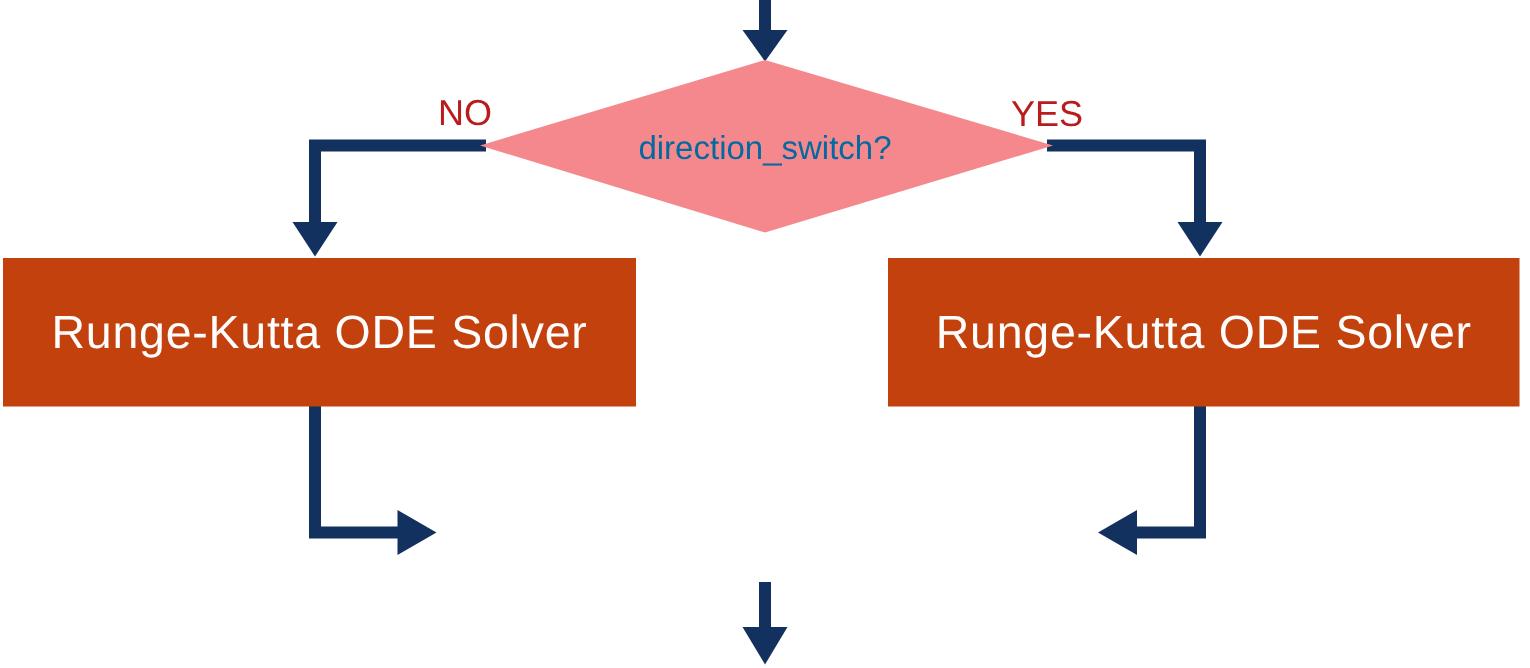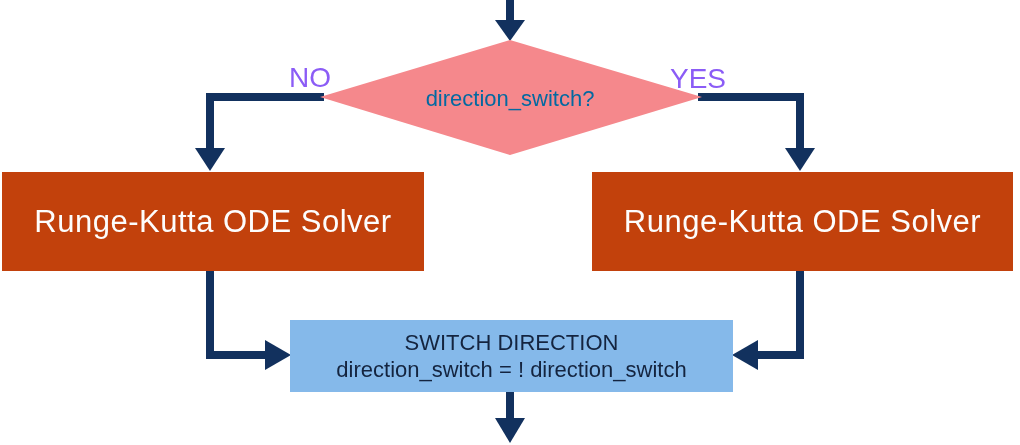--- a/index.html
+++ b/index.html
@@ -47,22 +47,22 @@
     font-size: 22px;
     line-height: 27px;
   }
   .decision-label {
     left: 385px; top: 85px; width: 250px; height: 28px;
     color: #0369a1;
     font-size: 22px;
   }
   .branch-label {
     position: absolute;
-    color: #8b5cf6;
-    font-size: 28px;
+    color: #b91c1c;
+    font-size: 24px;
     text-align: center;
   }
   .branch-label-no  { left: 283px; top: 62px; width: 54px; }
   .branch-label-yes { left: 668px; top: 63px; width: 60px; }
 </style>
 </head>
 <body>
 
 <div class="stage">
 
@@ -98,18 +98,14 @@
   </div>
 
   <div class="node process-box process-box-left">
     <span>Runge-Kutta ODE Solver</span>
   </div>
 
   <div class="node process-box process-box-right">
     <span>Runge-Kutta ODE Solver</span>
   </div>
 
-  <div class="node switch-box">
-    <span>SWITCH DIRECTION</span>
-    <span>direction_switch = ! direction_switch</span>
-  </div>
 
 </div>
 
 </body></html>

